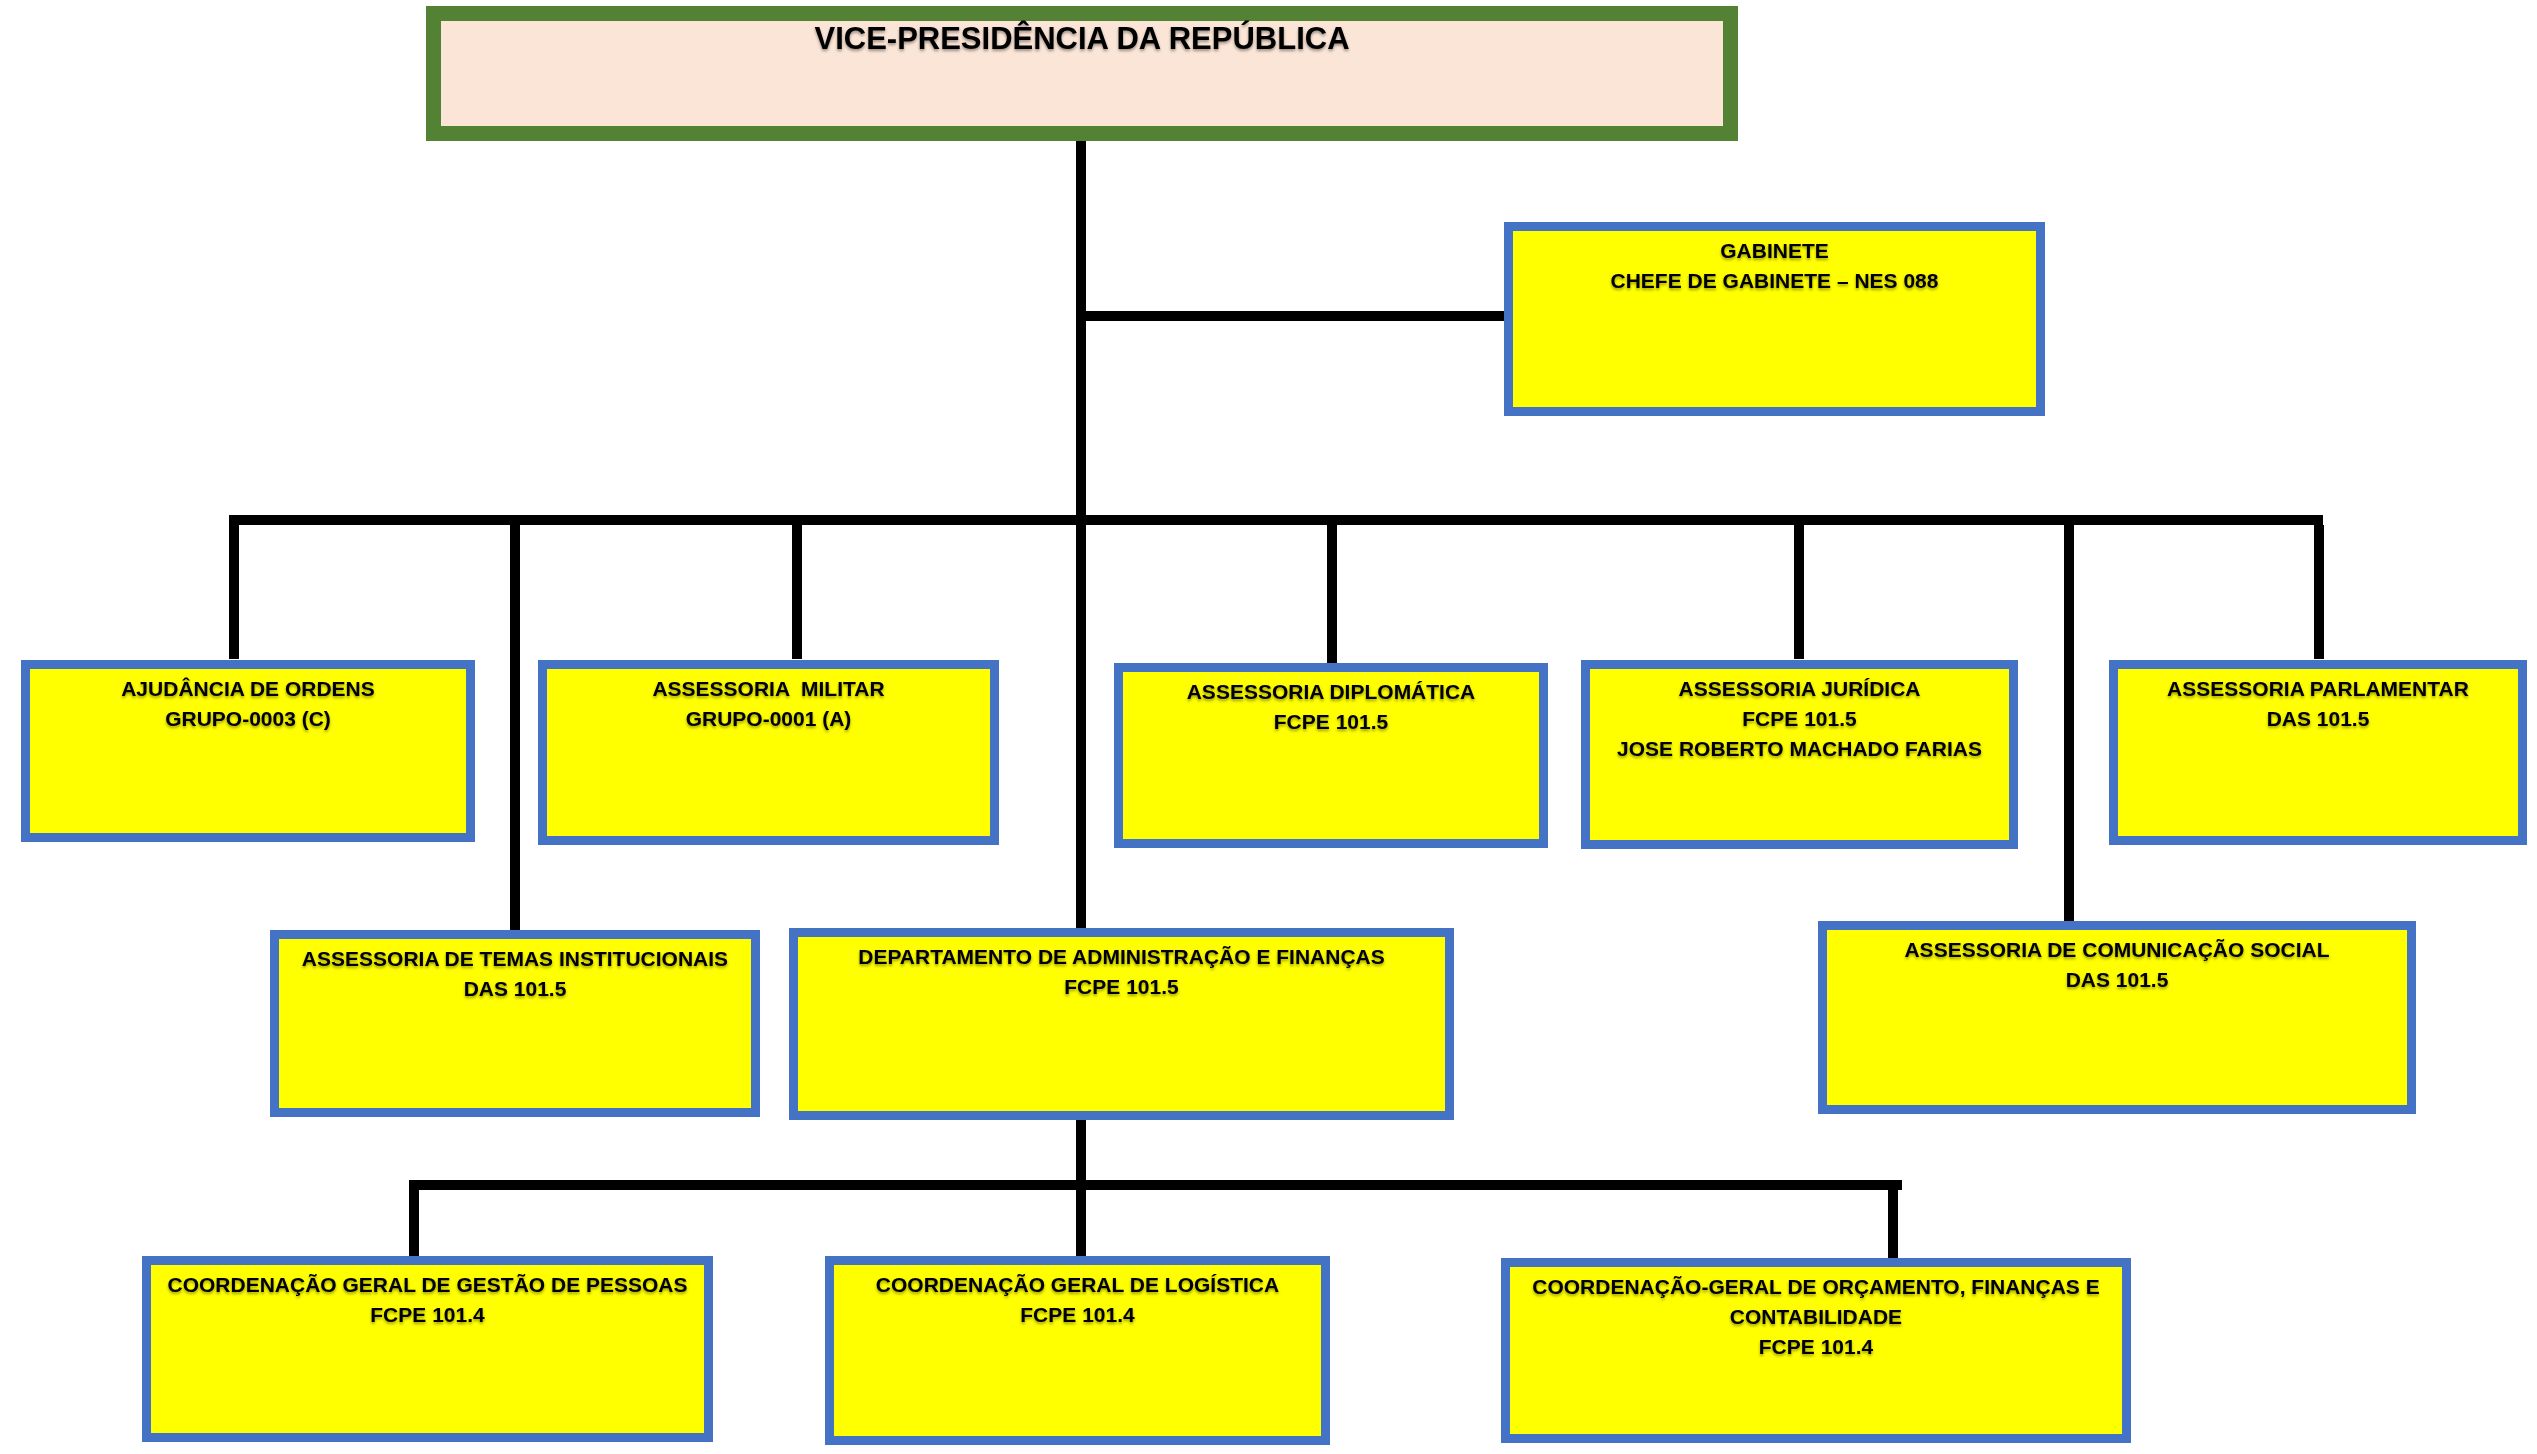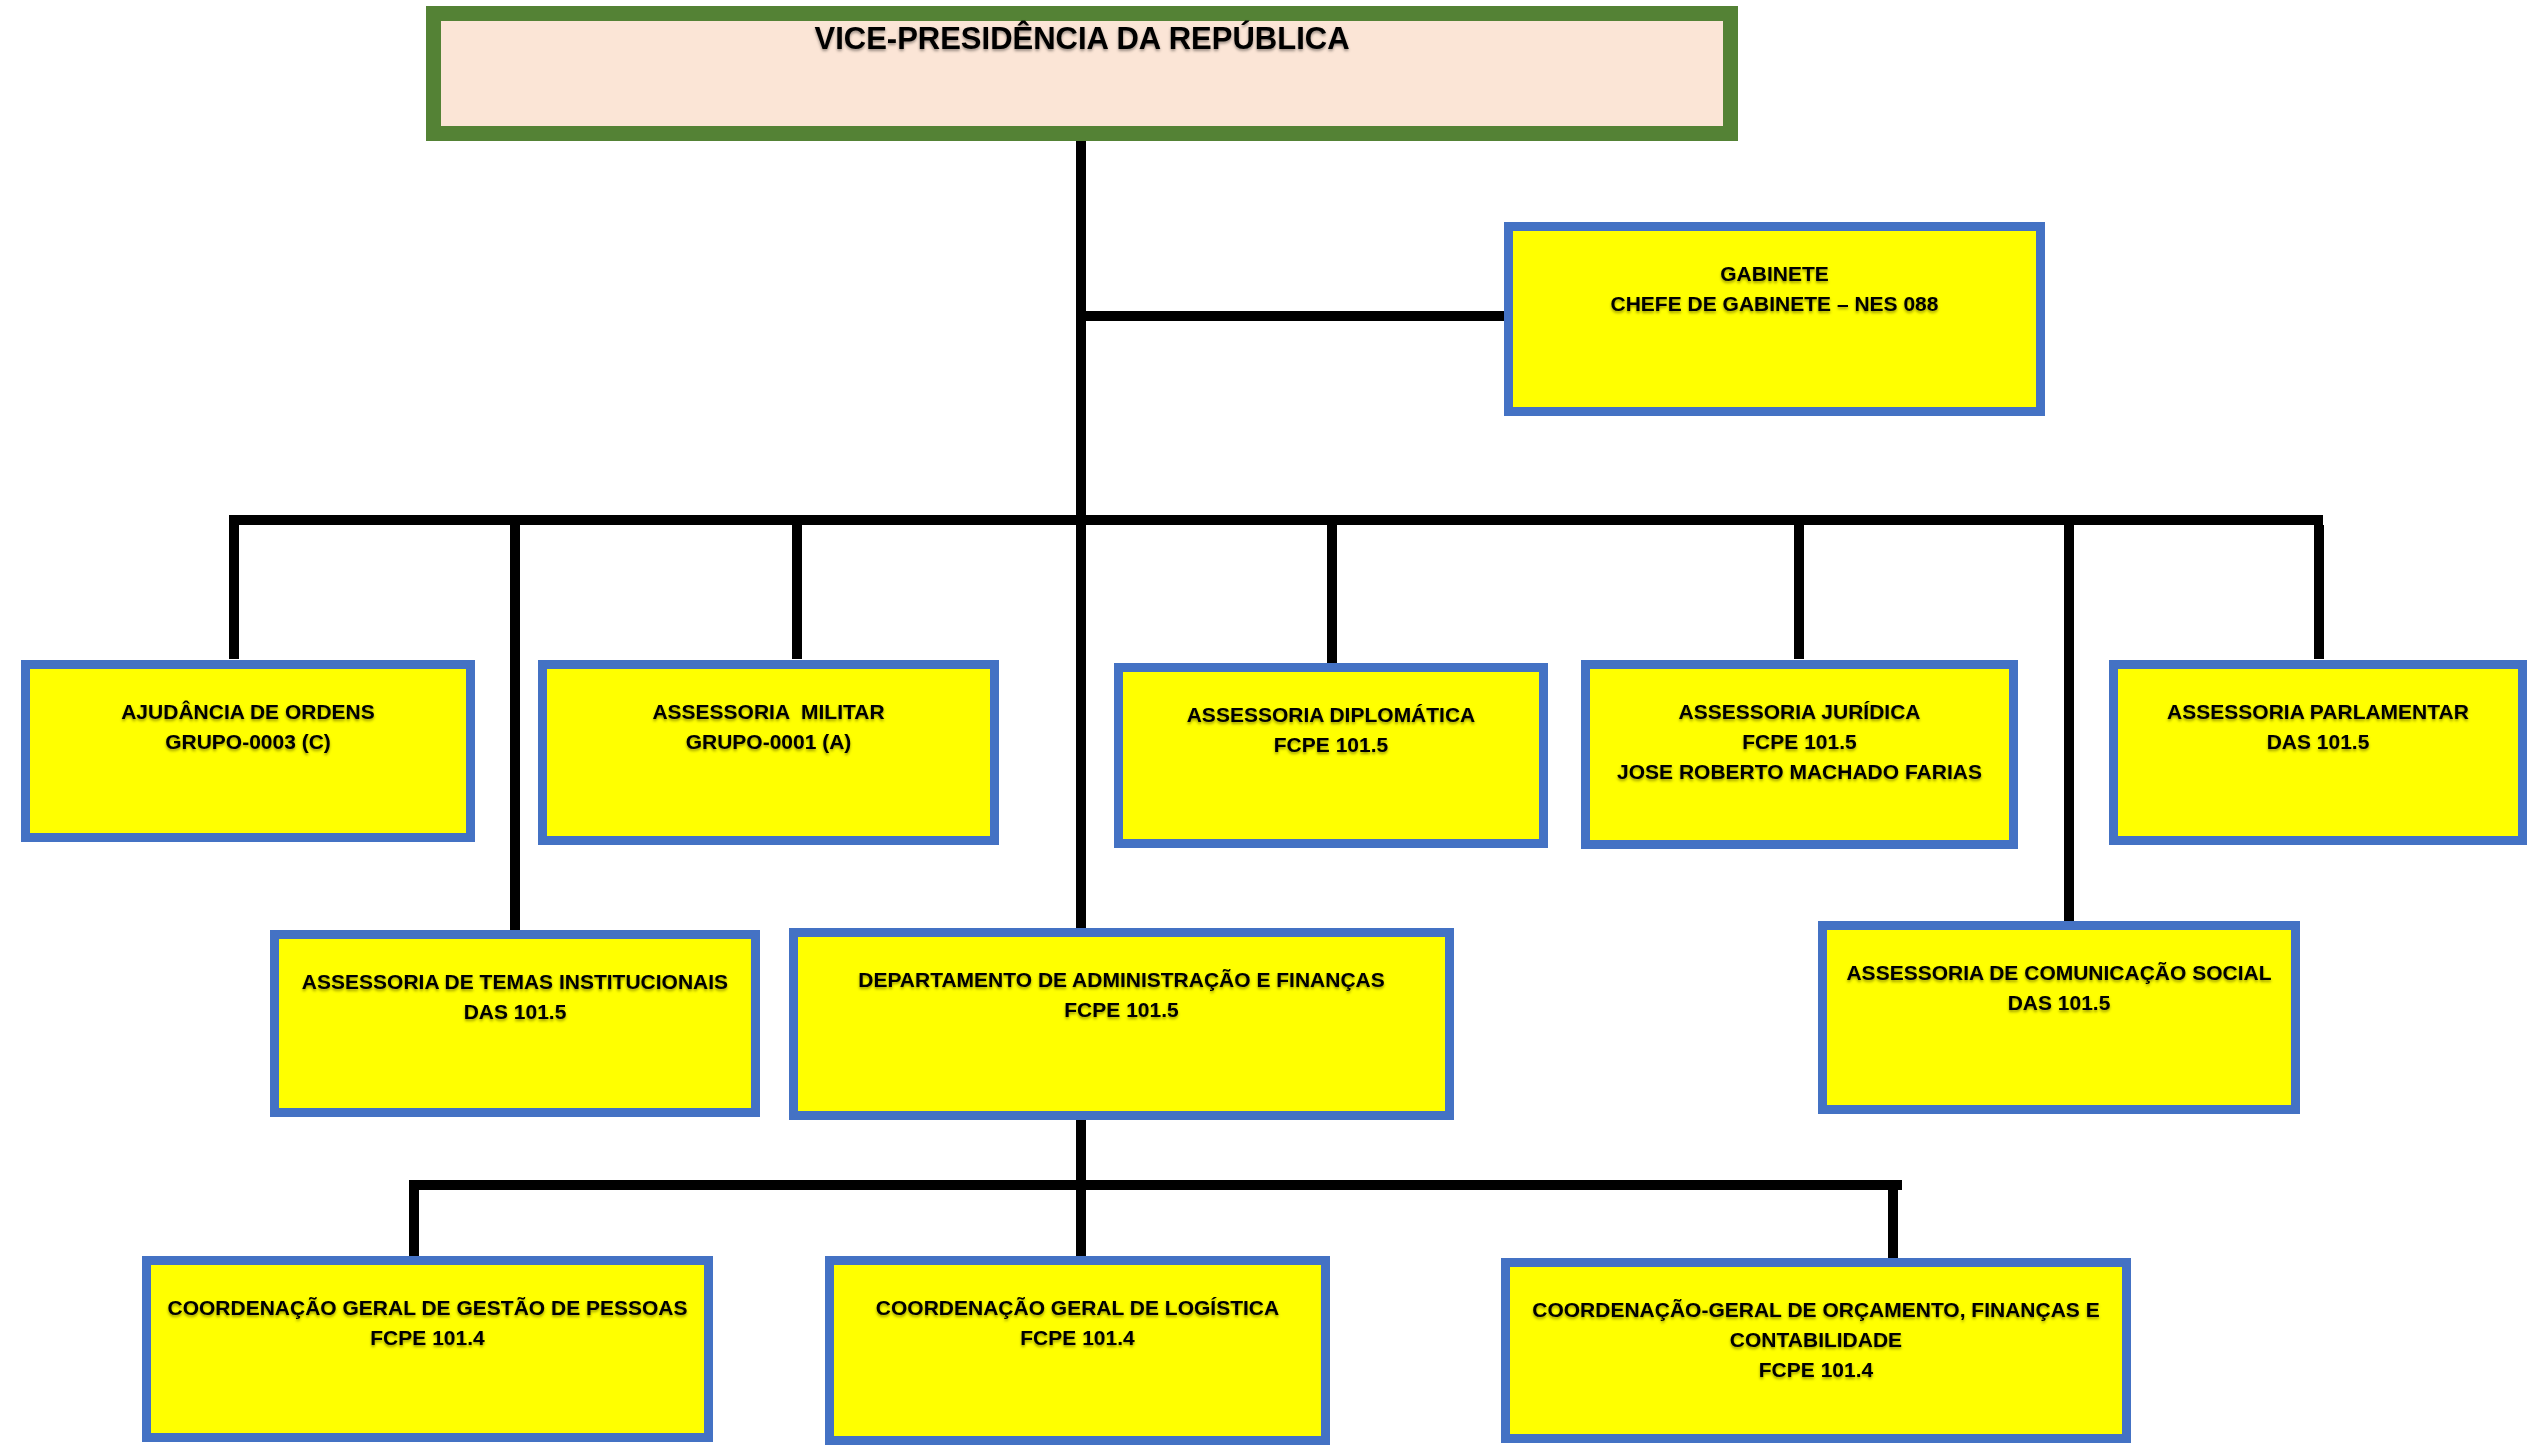--- a/index.html
+++ b/index.html
@@ -23,21 +23,21 @@
     overflow:hidden;
   }
   .connector{
     position:absolute;
     background:var(--line-color);
   }
   .node{
     position:absolute;
     background:var(--box-fill);
     border:9.6px solid var(--box-border);
-    padding-top:28px;
+    padding-top:5px;
     text-align:center;
   }
   .node-line{
     font-size:21px;
     font-weight:bold;
     line-height:30px;
     white-space:pre-wrap;
     text-shadow:0 2.2px 3px rgba(0,0,0,0.38);
   }
   .root-node{
@@ -113,21 +113,21 @@
   <div class="node" style="left:270px;top:930px;width:490px;height:187px;">
     <div class="node-line">ASSESSORIA DE TEMAS INSTITUCIONAIS</div>
     <div class="node-line">DAS 101.5</div>
   </div>
 
   <div class="node" style="left:789px;top:928px;width:665px;height:192px;">
     <div class="node-line">DEPARTAMENTO DE ADMINISTRAÇÃO E FINANÇAS</div>
     <div class="node-line">FCPE 101.5</div>
   </div>
 
-  <div class="node" style="left:1818px;top:921px;width:482px;height:193px;">
+  <div class="node" style="left:1818px;top:921px;width:598px;height:193px;">
     <div class="node-line">ASSESSORIA DE COMUNICAÇÃO SOCIAL</div>
     <div class="node-line">DAS 101.5</div>
   </div>
 
   <div class="node" style="left:142px;top:1256px;width:571px;height:186px;">
     <div class="node-line">COORDENAÇÃO GERAL DE GESTÃO DE PESSOAS</div>
     <div class="node-line">FCPE 101.4</div>
   </div>
 
   <div class="node" style="left:825px;top:1256px;width:505px;height:189px;">

